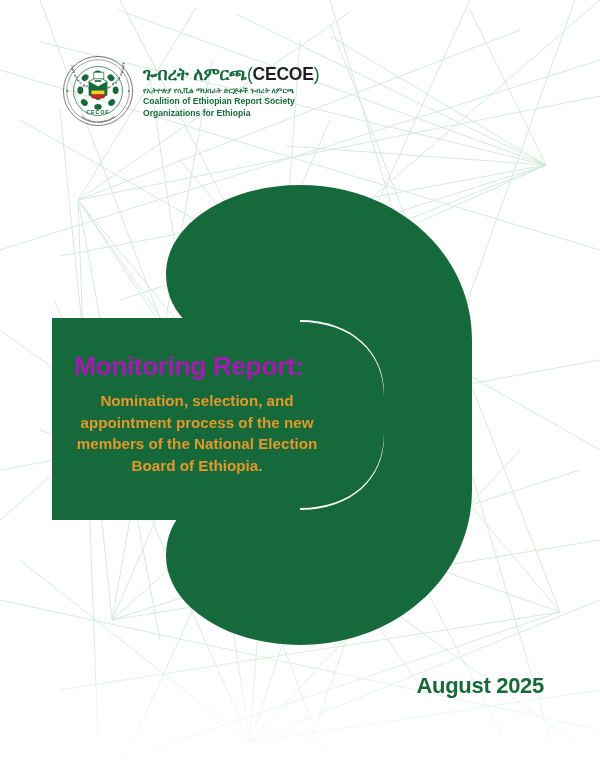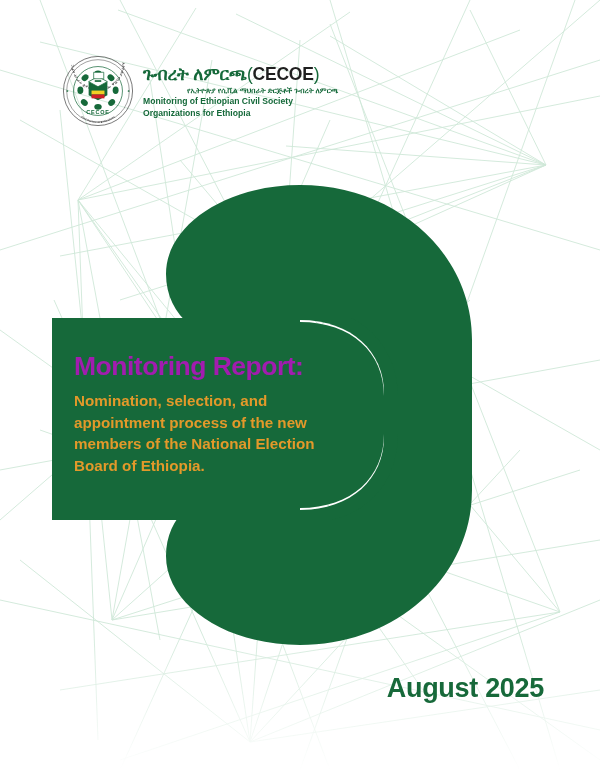--- a/index.html
+++ b/index.html
@@ -69,21 +69,20 @@
   }
   .wm-amh .wm-acronym { color: #1f1f1f; }
   .wm-amh .wm-paren { color: #15693a; font-weight: normal; }
   .wm-amh-sub {
     font-size: 7.3px;
     font-weight: bold;
     color: #15693a;
     line-height: 1.35;
     margin-top: 2px;
     white-space: nowrap;
-    margin-left: 44px;
   }
   .wm-en {
     font-size: 8.6px;
     font-weight: bold;
     color: #15693a;
     line-height: 1.33;
     white-space: nowrap;
   }
 
   
@@ -102,29 +101,30 @@
     line-height: 1.1;
     margin: 0 0 9px 0;
     white-space: nowrap;
   }
   #cover-subtitle {
     font-size: 15.2px;
     font-weight: bold;
     color: #e3992a;
     line-height: 1.42;
     margin: 0;
+    text-align: center;
   }
 
   
   #cover-date {
     position: absolute;
     right: 56px;
     top: 673px;
     z-index: 4;
-    font-size: 27px;
+    font-size: 22px;
     font-weight: bold;
     color: #17693a;
     letter-spacing: -0.3px;
   }
 </style>
 </head>
 <body>
 
 <div id="cover">
 
@@ -323,21 +323,21 @@
       </g>
 
       <text x="50" y="82.5" text-anchor="middle" font-size="7.6" font-weight="bold" fill="#16693a" letter-spacing="1.1" font-family="'Liberation Sans', sans-serif">CECOE</text>
     </svg>
 
     <div id="logo-wordmark">
       <div class="wm-amh">
         <span>ጉብረት ለምርጫ</span><span class="wm-paren">(</span><span class="wm-acronym">CECOE</span><span class="wm-paren">)</span>
       </div>
       <div class="wm-amh-sub">የኢትዮጵያ የሲቪል ማህበራት ድርጅቶች ጉብረት ለምርጫ</div>
-      <div class="wm-en">Monitoring of Ethiopian Civil Society</div>
+      <div class="wm-en">Coalition of Ethiopian Report Society</div>
       <div class="wm-en">Organizations for Ethiopia</div>
     </div>
   </div>
 
   <div id="title-block">
     <h1 id="cover-title">Monitoring Report:</h1>
     <p id="cover-subtitle">Nomination, selection, and appointment process of the new members of the National Election Board of Ethiopia.</p>
   </div>
 
   <div id="cover-date">August 2025</div>

